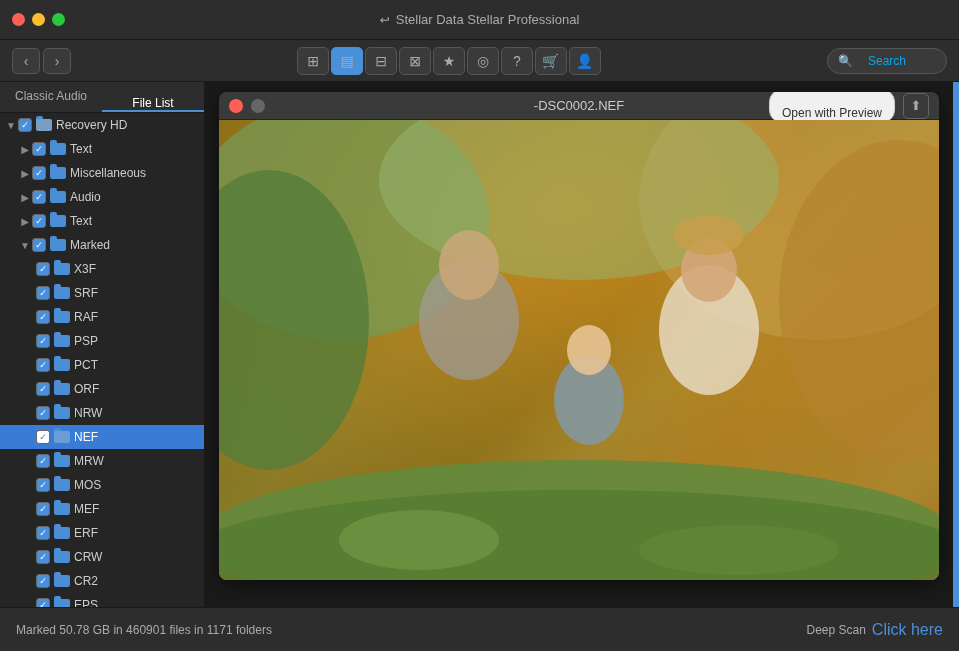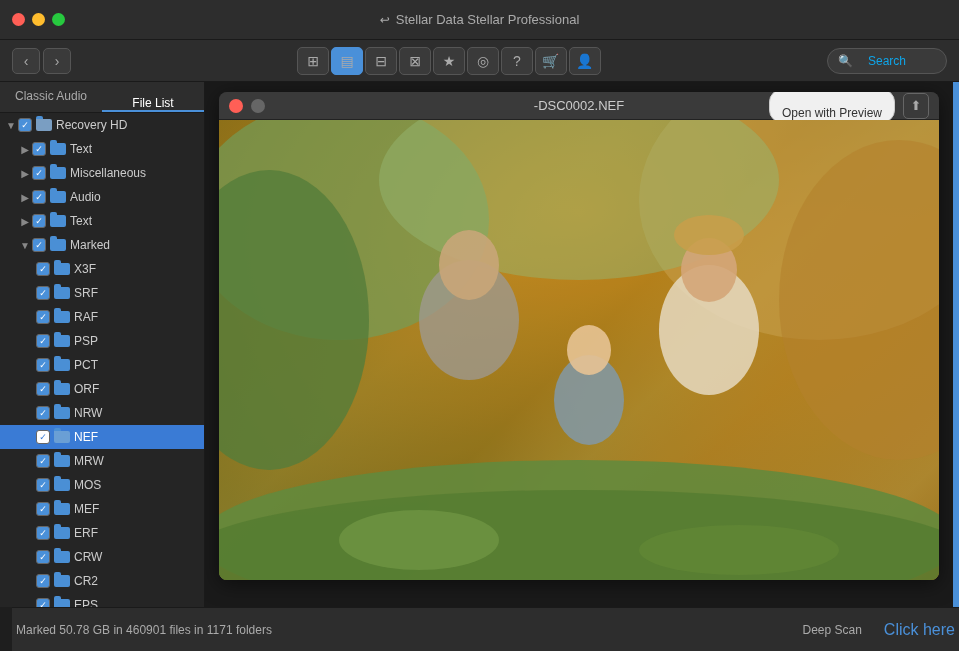--- a/index.html
+++ b/index.html
@@ -316,34 +316,33 @@
       flex-shrink: 0;
     }
 
     
     .status-bar {
       height: 44px;
       background: #2d2d2d;
       border-top: 1px solid #1a1a1a;
       display: flex;
       align-items: center;
-      padding: 0 4px;
+      padding: 0 16px;
       justify-content: space-between;
-      margin-left: 12px;
     }
     .status-text {
       color: #aaa;
       font-size: 12px;
     }
     .status-center {
       color: #aaa;
       font-size: 12px;
       display: flex;
       align-items: center;
-      gap: 22px;
+      gap: 6px;
     }
     .click-here-link {
       color: #4a90d9;
       cursor: pointer;
       text-decoration: none;
       font-size: 16px;
     }
     .recover-btn {
       height: 36px;
       padding: 0 28px;

